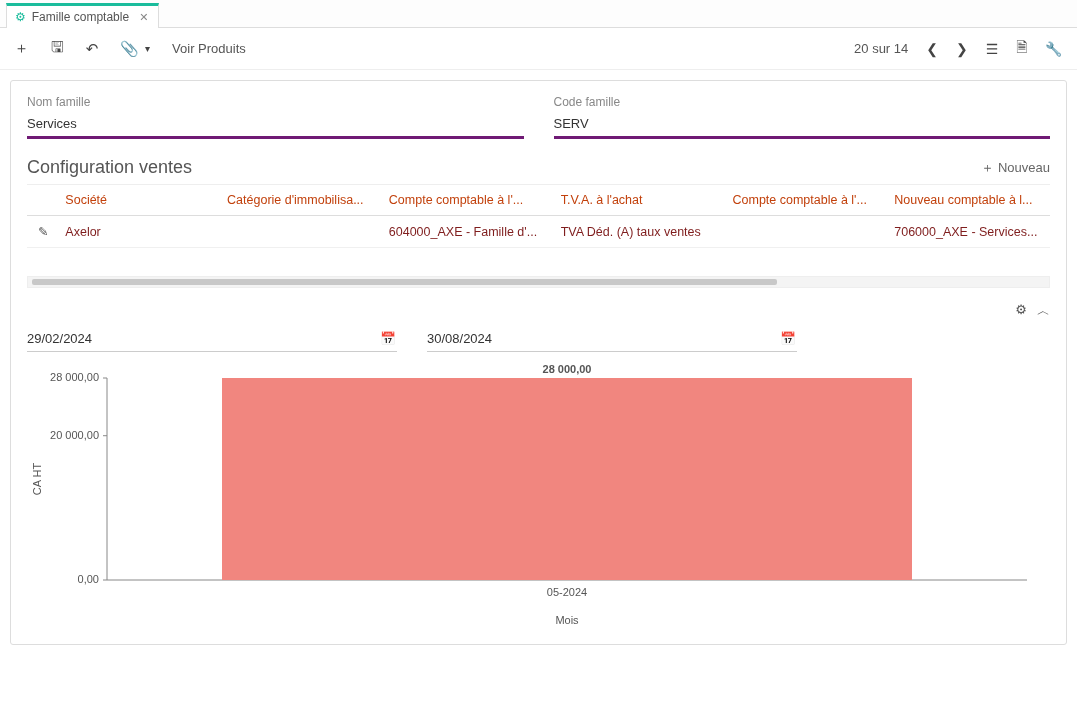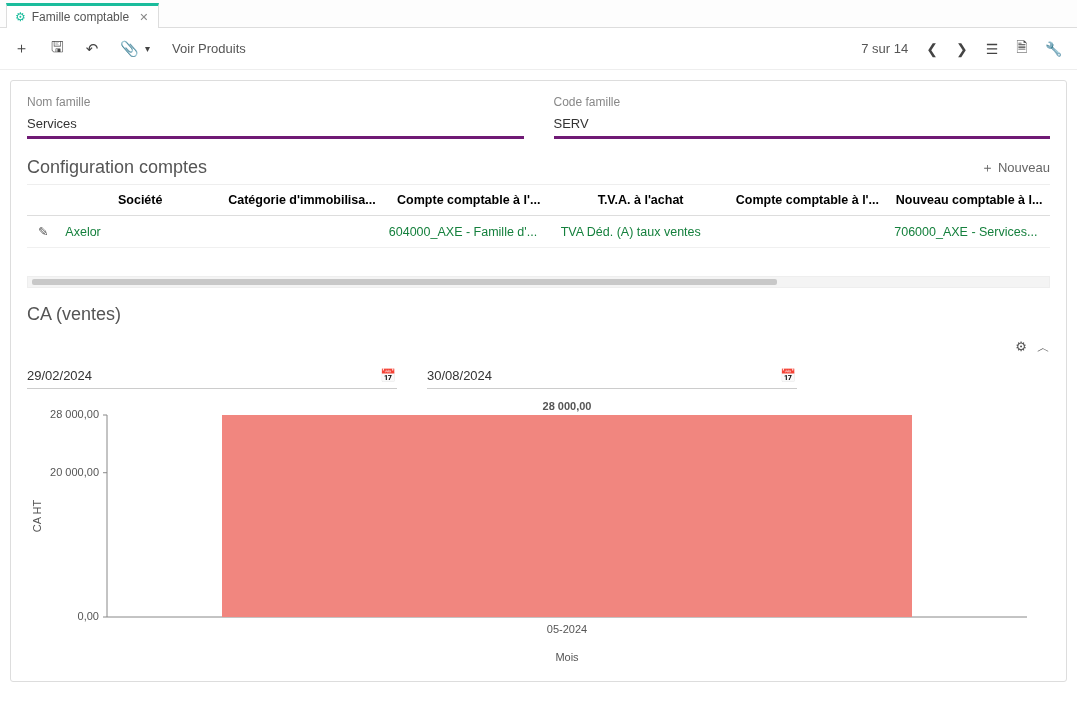--- a/index.html
+++ b/index.html
@@ -17,22 +17,22 @@
   .content { padding:10px 10px 0 10px; }
   .card { border:1px solid #ddd; border-radius:3px; padding:14px 16px; background:#fff;}
   .row { display:flex; gap:30px; }
   .field { flex:1; }
   .field-label { font-size:12px; color:#888; margin-bottom:4px; display:block;}
   .field-value { font-size:13px; color:#333; border-bottom:3px solid #701a75; padding:3px 0 5px 0;}
   .section-head { display:flex; align-items:center; margin-top:18px;}
   .section-title { font-size:18px; color:#555; font-weight:normal; }
   .section-head .new { margin-left:auto; color:#666; font-size:13px; cursor:pointer; display:flex; align-items:center; gap:4px;}
   table.grid { width:100%; border-collapse:collapse; margin-top:6px; font-size:12.5px; table-layout:fixed;}
-  table.grid th { text-align:center; font-weight:bold; color:#000000; border-bottom:1px solid #ddd; border-top:1px solid #eee; padding:8px 6px; white-space:nowrap; overflow:hidden; text-overflow:ellipsis;}
-  table.grid td { padding:8px 6px; color:#15803d; border-bottom:1px solid #f0f0f0; white-space:nowrap; overflow:hidden; text-overflow:ellipsis;}
+  table.grid th { text-align:left; font-weight:normal; color:#c2410c; border-bottom:1px solid #ddd; border-top:1px solid #eee; padding:8px 6px; white-space:nowrap; overflow:hidden; text-overflow:ellipsis;}
+  table.grid td { padding:8px 6px; color:#7f1d1d; border-bottom:1px solid #f0f0f0; white-space:nowrap; overflow:hidden; text-overflow:ellipsis;}
   table.grid td.edit { width:28px; text-align:center; color:#555; }
   .scroll-strip { height:12px; margin-top:28px; position:relative; background:#f4f4f4; border:1px solid #eee;}
   .scroll-strip .thumb { position:absolute; left:4px; top:2px; height:6px; width:73%; background:#c8c8c8; border-radius:2px;}
   .sub-title { font-size:18px; color:#555; margin-top:16px; }
   .chart-header { display:flex; align-items:center; margin-top:14px;}
   .chart-title { font-size:14px; color:#444; font-weight:bold; }
   .chart-header .tools { margin-left:auto; display:flex; gap:10px; color:#555; font-size:13px;}
   .date-row { display:flex; gap:30px; margin-top:8px;}
   .date-field { flex:0 0 370px; display:flex; align-items:flex-start; border-bottom:1px solid #ccc; padding:3px 0 5px 0; color:#333;gap:15px;}
   .date-field .cal { margin-left:auto; color:#888; font-size:13px;}
@@ -57,21 +57,21 @@
     <span class="icon">＋</span>
     <span class="icon">🖫</span>
     <span class="icon">↶</span>
     <span style="display:flex;align-items:center;gap:6px;">
       <span class="icon">📎</span>
       <span class="drop">▾</span>
     </span>
     <span style="color:#555;">Voir Produits</span>
   </div>
   <div class="right">
-    <span>7 sur 14</span>
+    <span>20 sur 14</span>
     <span class="icon">❮</span>
     <span class="icon">❯</span>
     <span class="icon">☰</span>
     <span class="icon">🗎</span>
     <span class="icon">🔧</span>
   </div>
 </div>
 
 <div class="content">
   <div class="card">
@@ -81,21 +81,21 @@
         <span class="field-label">Nom famille</span>
         <div class="field-value">Services</div>
       </div>
       <div class="field">
         <span class="field-label">Code famille</span>
         <div class="field-value">SERV</div>
       </div>
     </div>
 
     <div class="section-head">
-      <div class="section-title">Configuration comptes</div>
+      <div class="section-title">Configuration ventes</div>
       <div class="new">
         <span>＋</span>
         <span>Nouveau</span>
       </div>
     </div>
 
     <table class="grid">
       <colgroup>
         <col style="width:32px">
           <col style="width:160px">
@@ -126,21 +126,20 @@
           <td></td>
           <td>706000_AXE - Services...</td>
         </tr>
       </tbody>
     </table>
 
     <div class="scroll-strip">
       <div class="thumb"></div>
     </div>
 
-    <div class="sub-title">CA (ventes)</div>
 
     <div class="chart-header">
       <div class="tools">
         <span>⚙</span>
         <span>︿</span>
       </div>
     </div>
 
     <div class="date-row">
       <div class="date-field">

